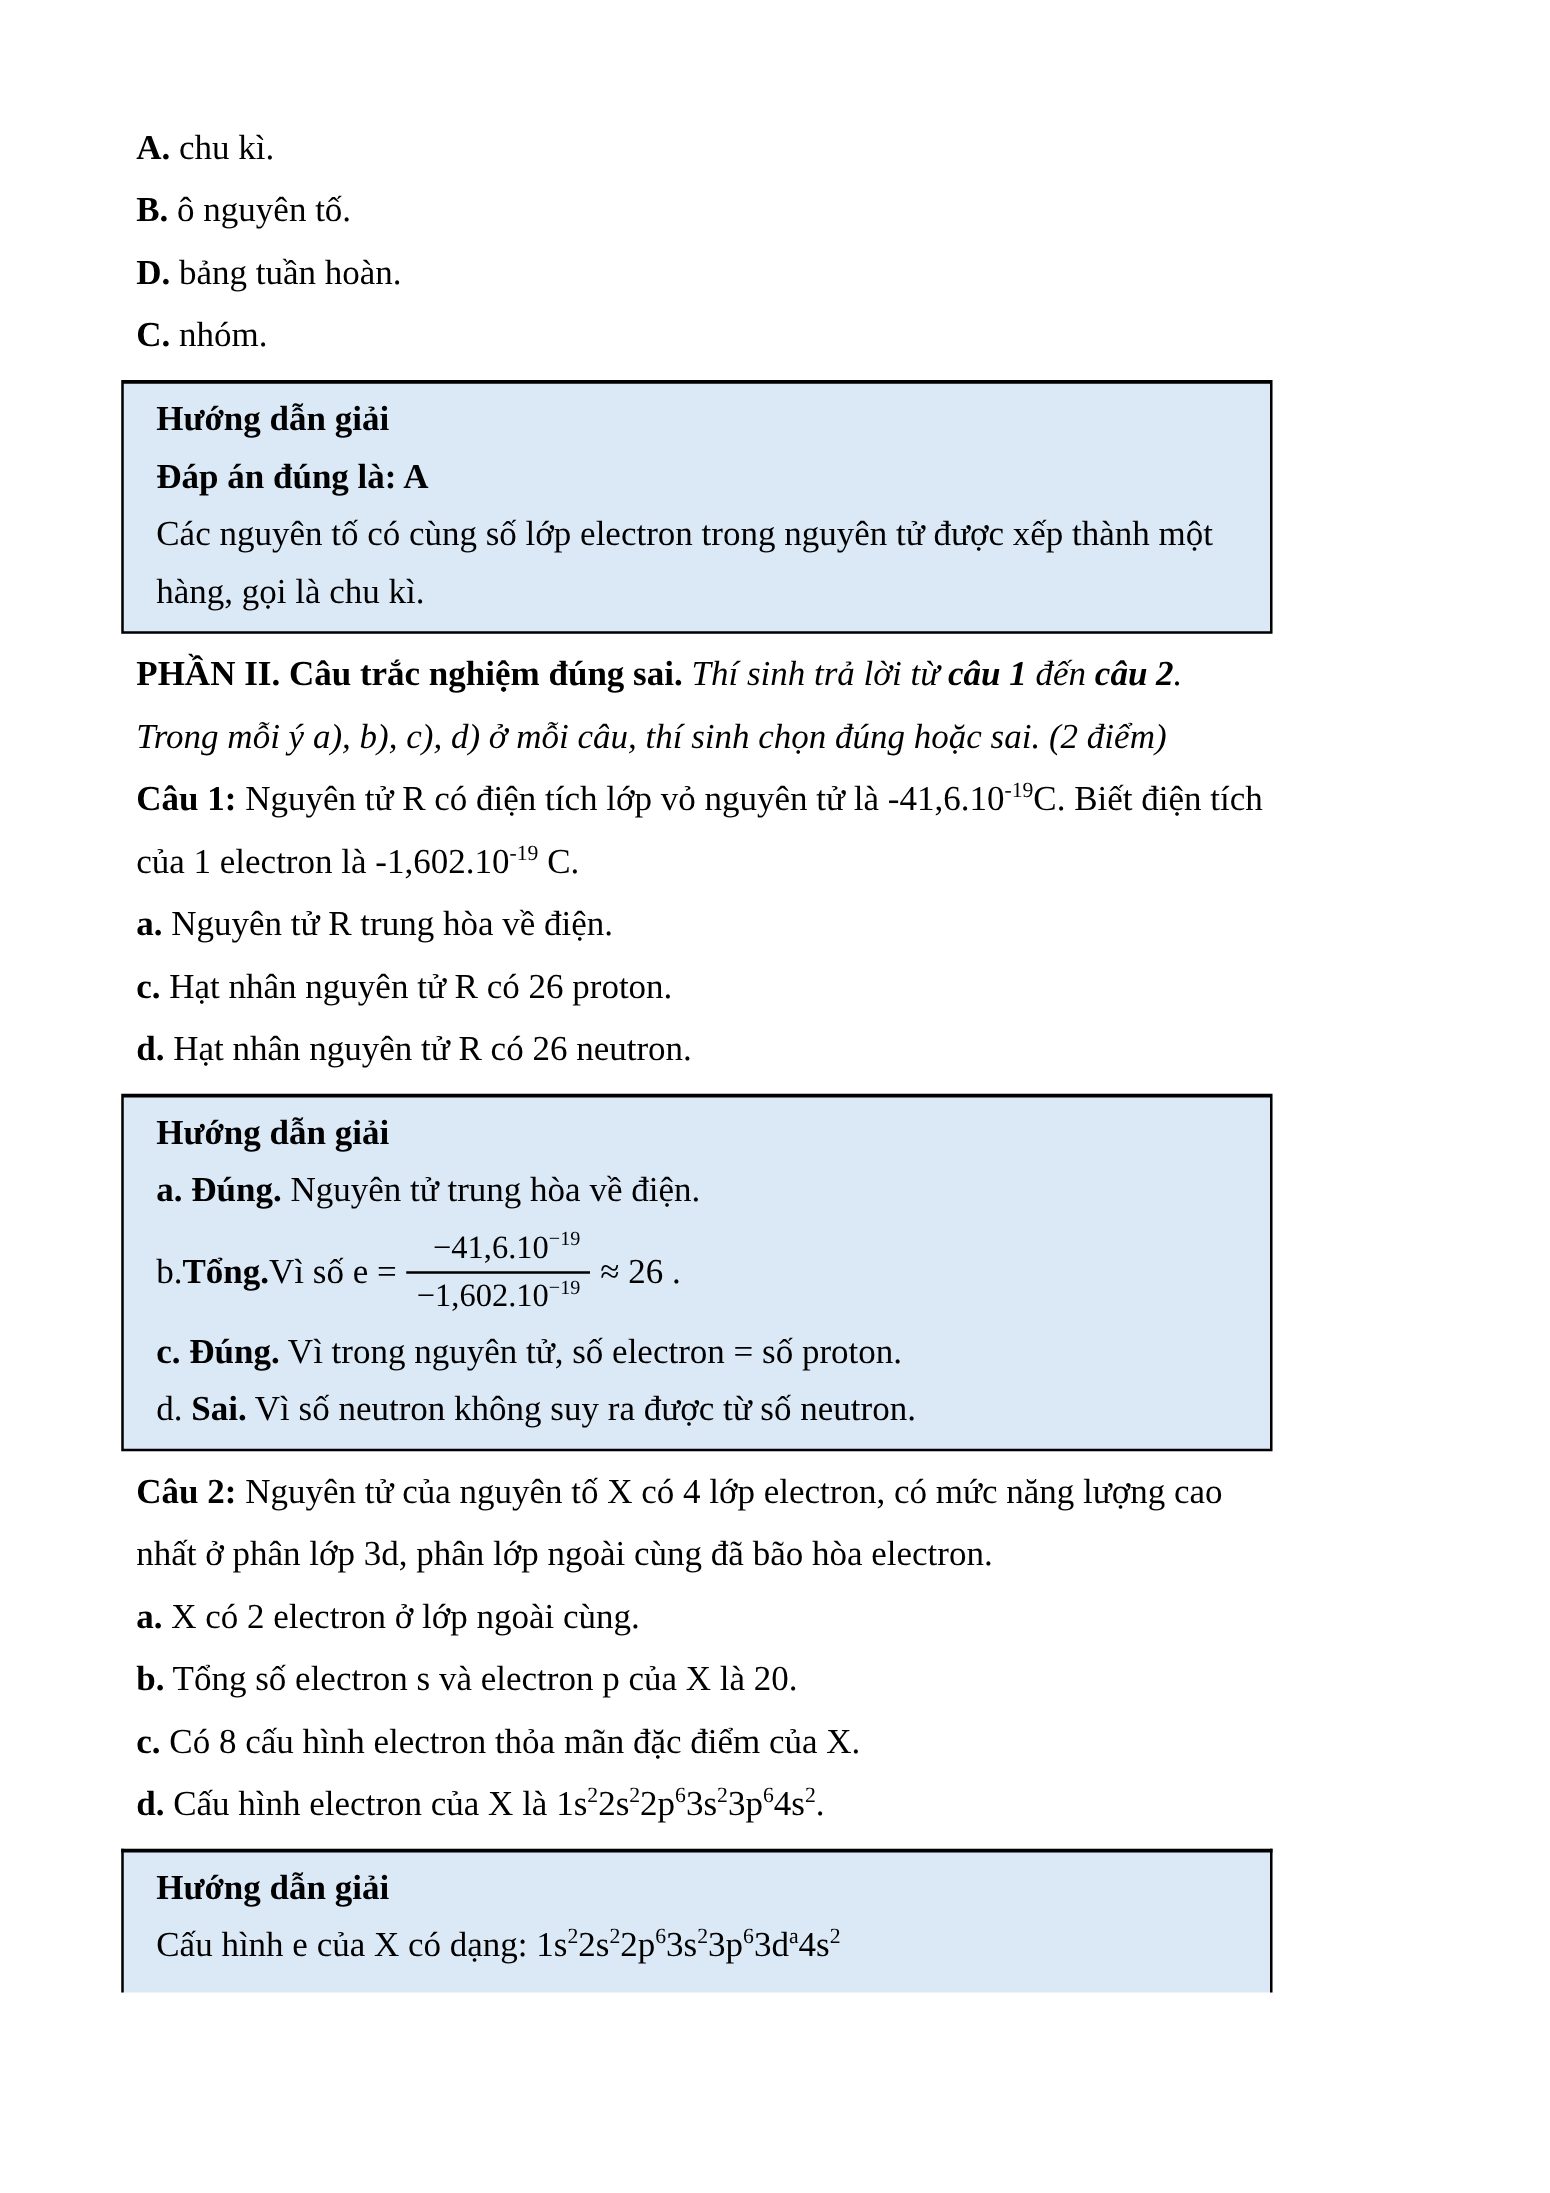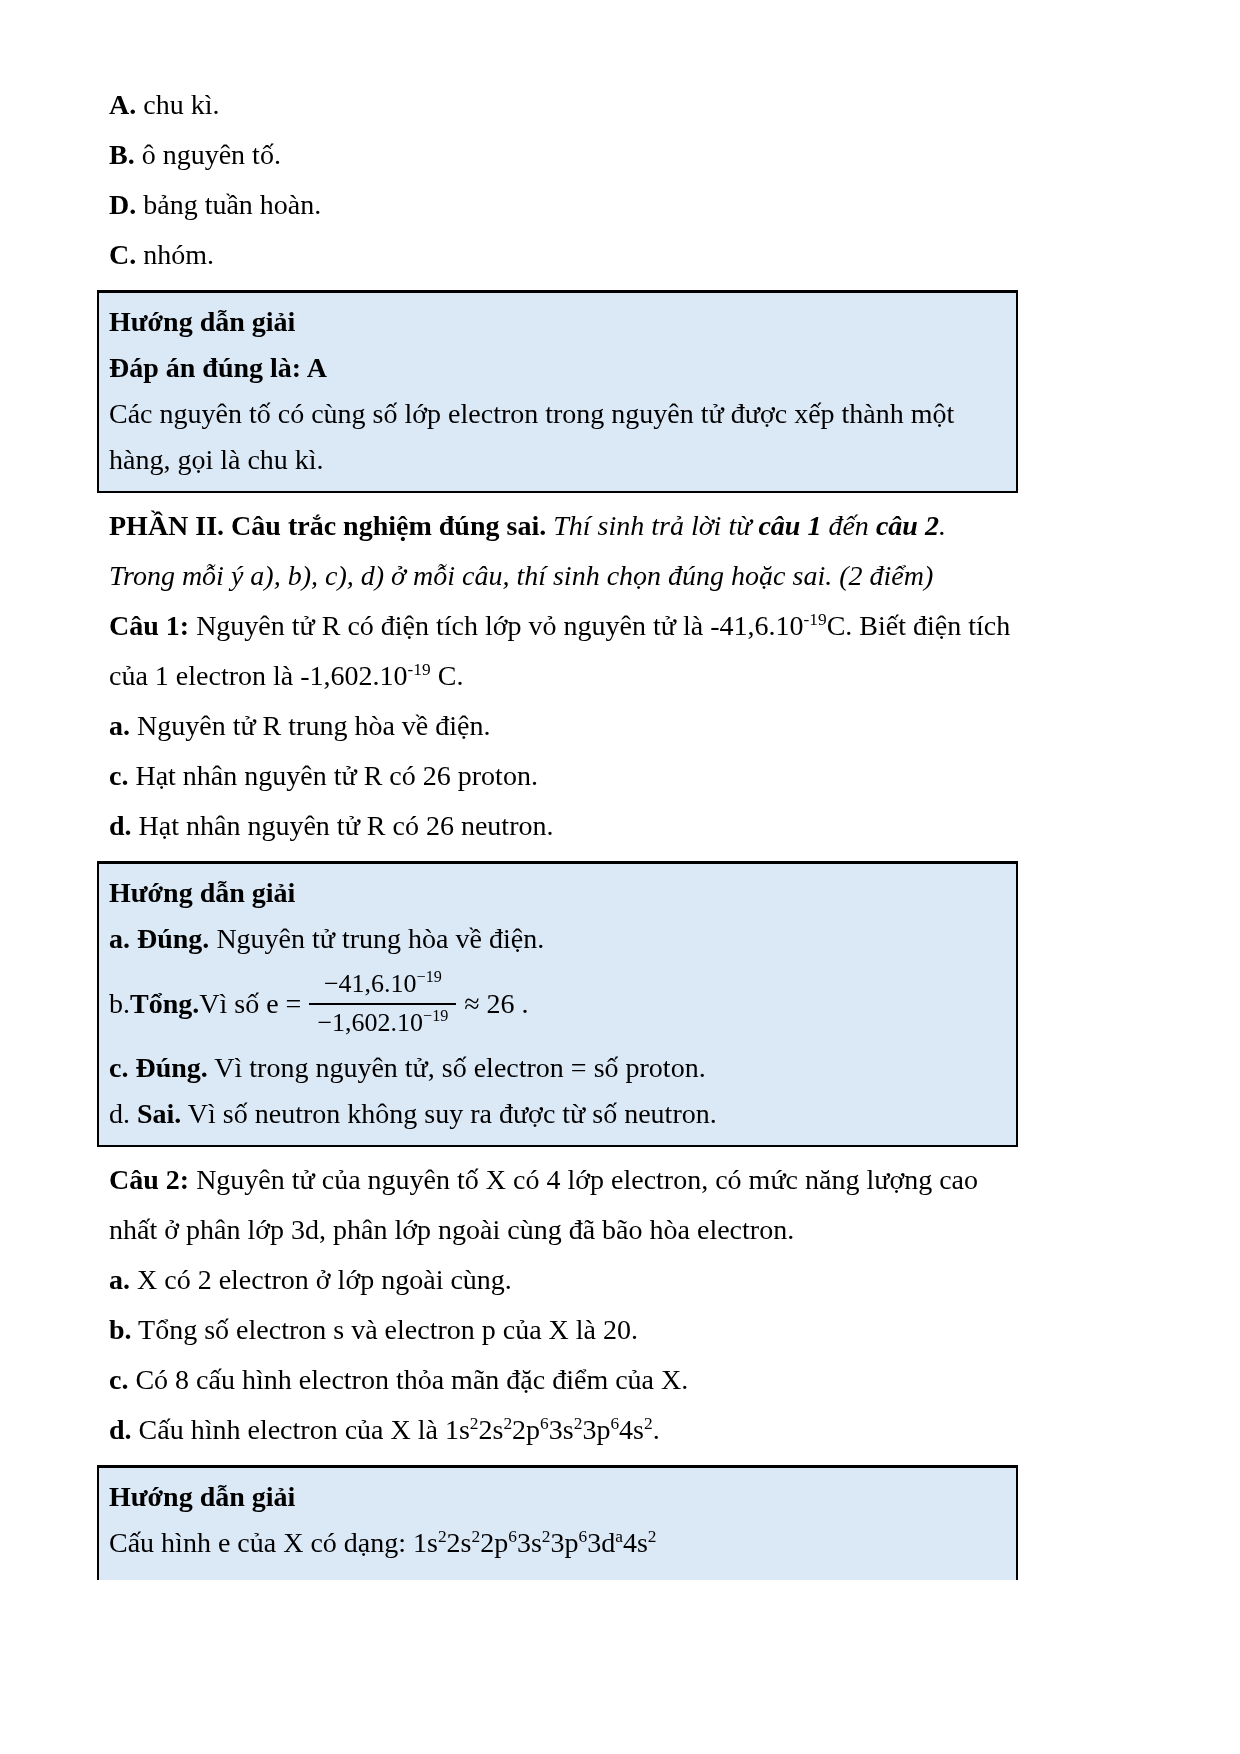--- a/index.html
+++ b/index.html
@@ -12,34 +12,35 @@
     height: 1754px;
     overflow: hidden;
     font-family: "Liberation Serif", "DejaVu Serif", serif;
     color: #000000;
   }
   .page {
     box-sizing: border-box;
     width: 1240px;
     height: 1456px;
     padding: 80px 222px 0 97px;
+    margin-top: 14px;
   }
   .para {
     margin: 0;
     padding-left: 12px;
     font-size: 28px;
     line-height: 50px;
   }
   .solution-box {
     box-sizing: border-box;
     background: #dbe8f6;
     border: 2px solid #000000;
     border-top-width: 3px;
     margin: 10px 0 8px 0;
-    padding: 6px 10px 8px 10px;
+    padding: 6px 10px 8px 26px;
   }
   .solution-box.cut {
     border-bottom: none;
     padding-bottom: 14px;
   }
   .bpara {
     margin: 0;
     font-size: 28px;
     line-height: 46px;
   }
@@ -52,21 +53,21 @@
     vertical-align: super;
   }
   .formula-line {
     display: flex;
     align-items: center;
     line-height: 46px;
     margin: 6px 0;
   }
   .frac {
     display: inline-block;
-    text-align: center;
+    text-align: right;
     vertical-align: middle;
     margin: 0 8px;
     font-size: 26px;
     line-height: 1.25;
   }
   .frac .num {
     display: block;
     border-bottom: 2px solid #000000;
     padding: 0 8px 2px 8px;
   }

